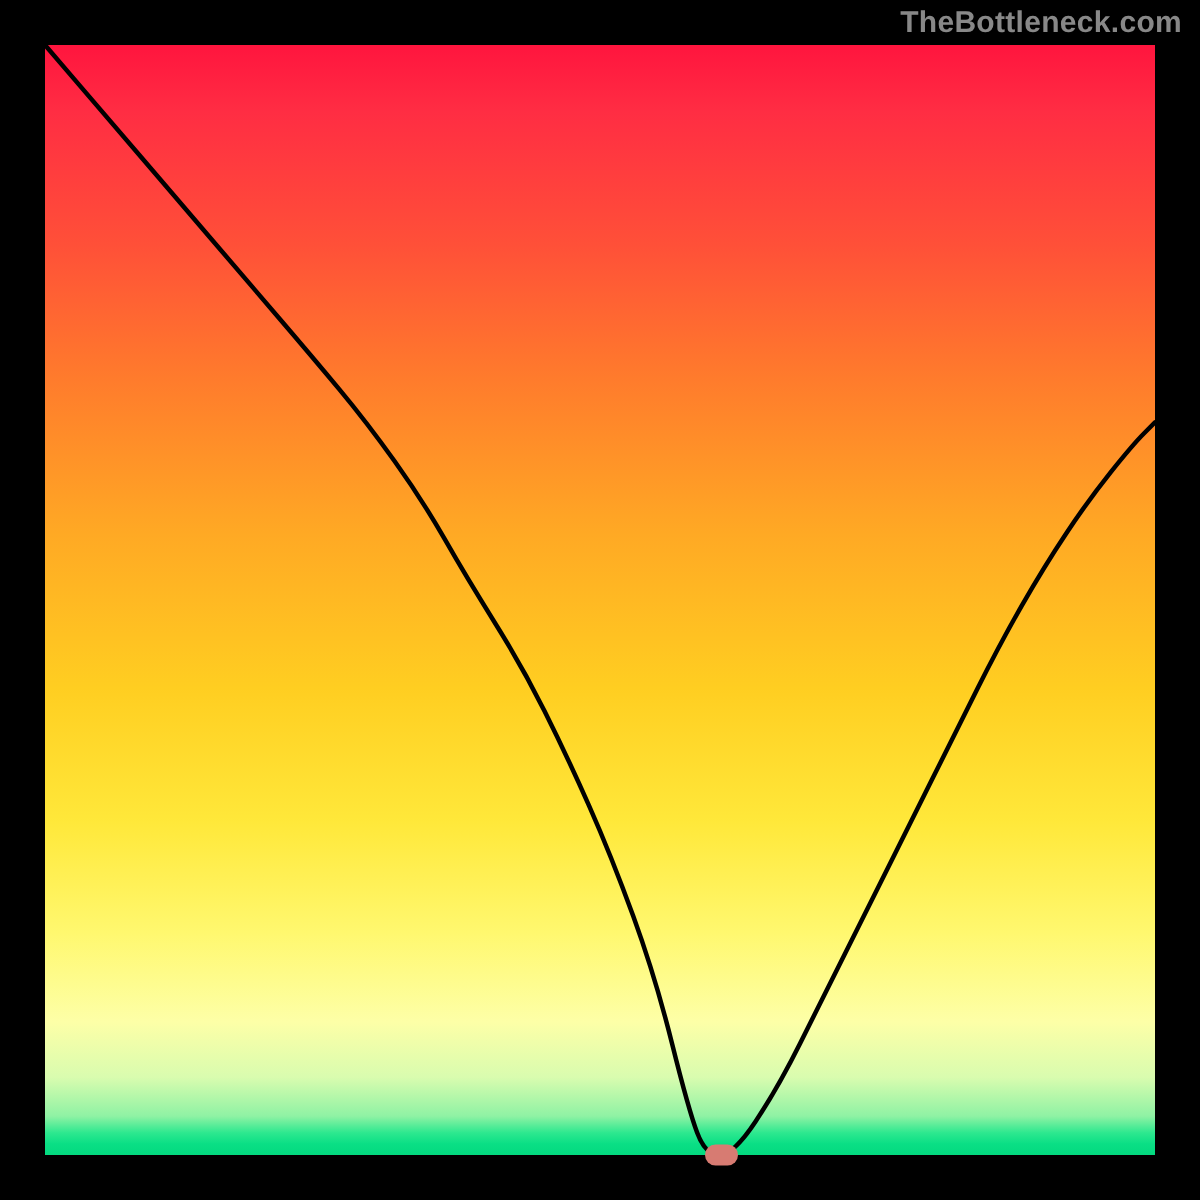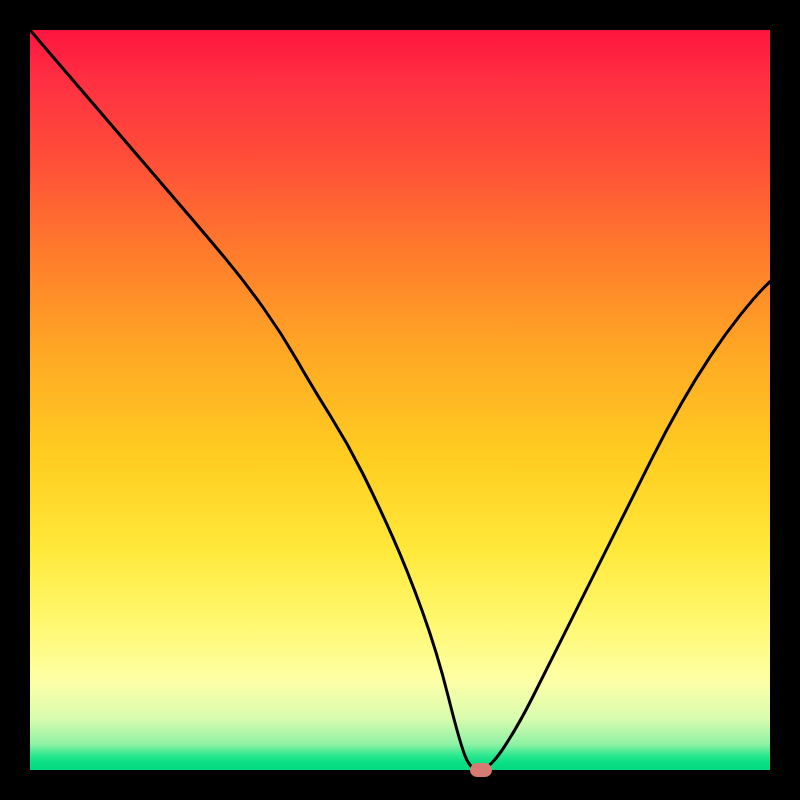--- a/index.html
+++ b/index.html
@@ -74,20 +74,21 @@
     background: #d77b72;
     z-index: 3;
     transform: translate(-50%, -50%);
   }
 </style>
 </head>
 <body>
 
 <div class="container">
 
+  <div class="watermark">TheBottleneck.com</div>
 
   <div class="plot-frame">
     <div class="gradient"></div>
 
     <svg class="curve" viewBox="0 0 740 740" preserveAspectRatio="none">
       <path id="curve-path" d="M 0.0 0.0 Q 0.0 0.0 22.2 25.9 Q 44.4 51.8 66.6 77.7 Q 88.8 103.6 111.0 129.5 Q 133.2 155.4 155.4 181.3 Q 177.6 207.2 196.1 229.4 Q 214.6 251.6 233.1 277.5 Q 251.6 303.4 266.4 329.3 Q 281.2 355.2 299.7 384.8 Q 318.2 414.4 333.0 444.0 Q 347.8 473.6 362.6 506.9 Q 377.4 540.2 392.2 580.9 Q 407.0 621.6 418.1 666.0 Q 429.2 710.4 434.8 725.2 Q 440.3 740.0 449.5 740.0 Q 458.8 740.0 473.6 717.8 Q 488.4 695.6 503.2 666.0 Q 518.0 636.4 532.8 606.8 Q 547.6 577.2 562.4 547.6 Q 577.2 518.0 592.0 488.4 Q 606.8 458.8 621.6 429.2 Q 636.4 399.6 651.2 373.7 Q 666.0 347.8 680.8 325.6 Q 695.6 303.4 710.4 284.9 Q 725.2 266.4 732.6 259.0 T 740.0 251.6" fill="none" stroke="#000" stroke-width="3" stroke-linejoin="round" stroke-linecap="round"></path>
     </svg>
 
     <div class="marker" id="marker" style="left: 451.4px; top: 740px;"></div>
   </div>

